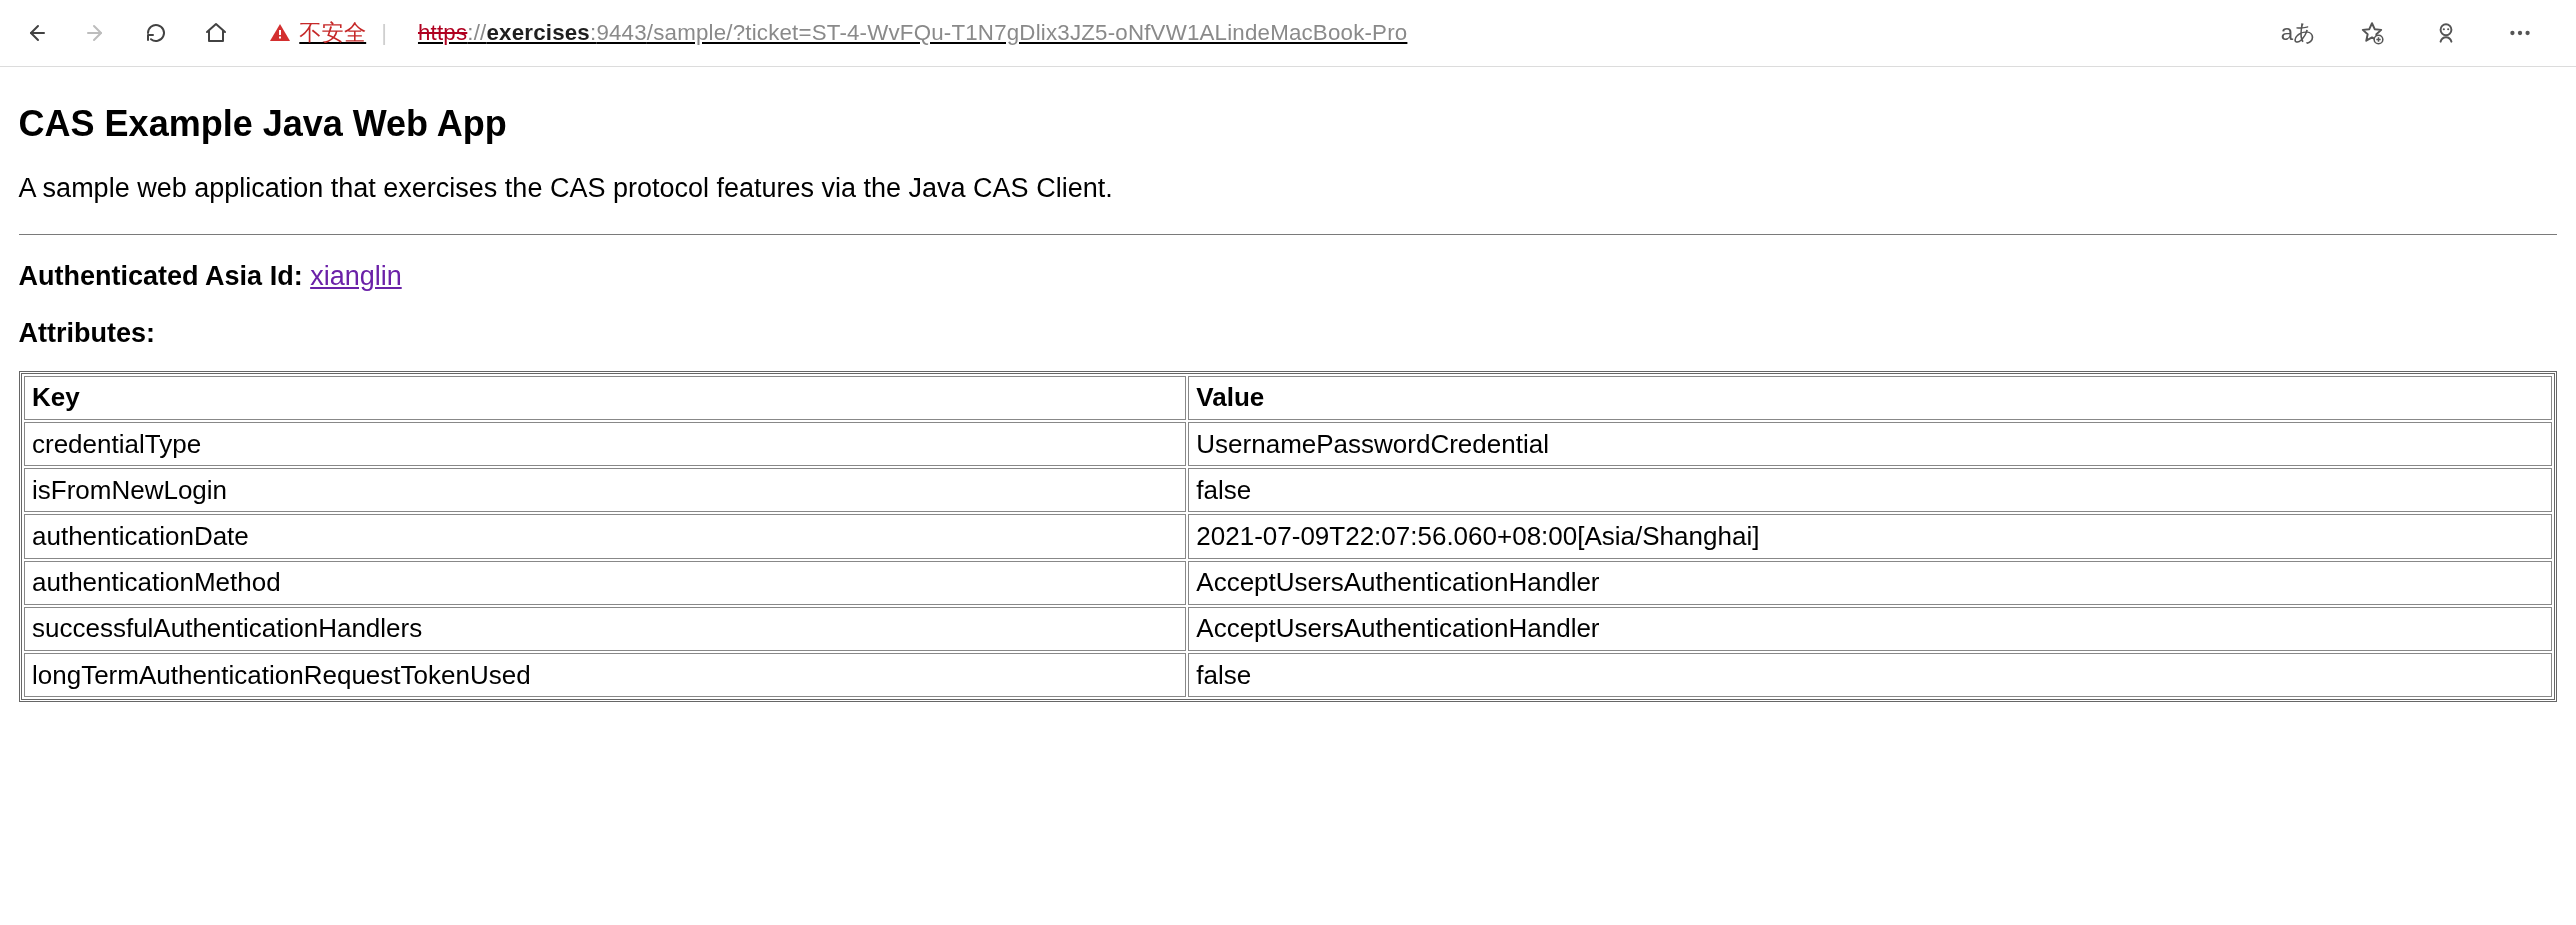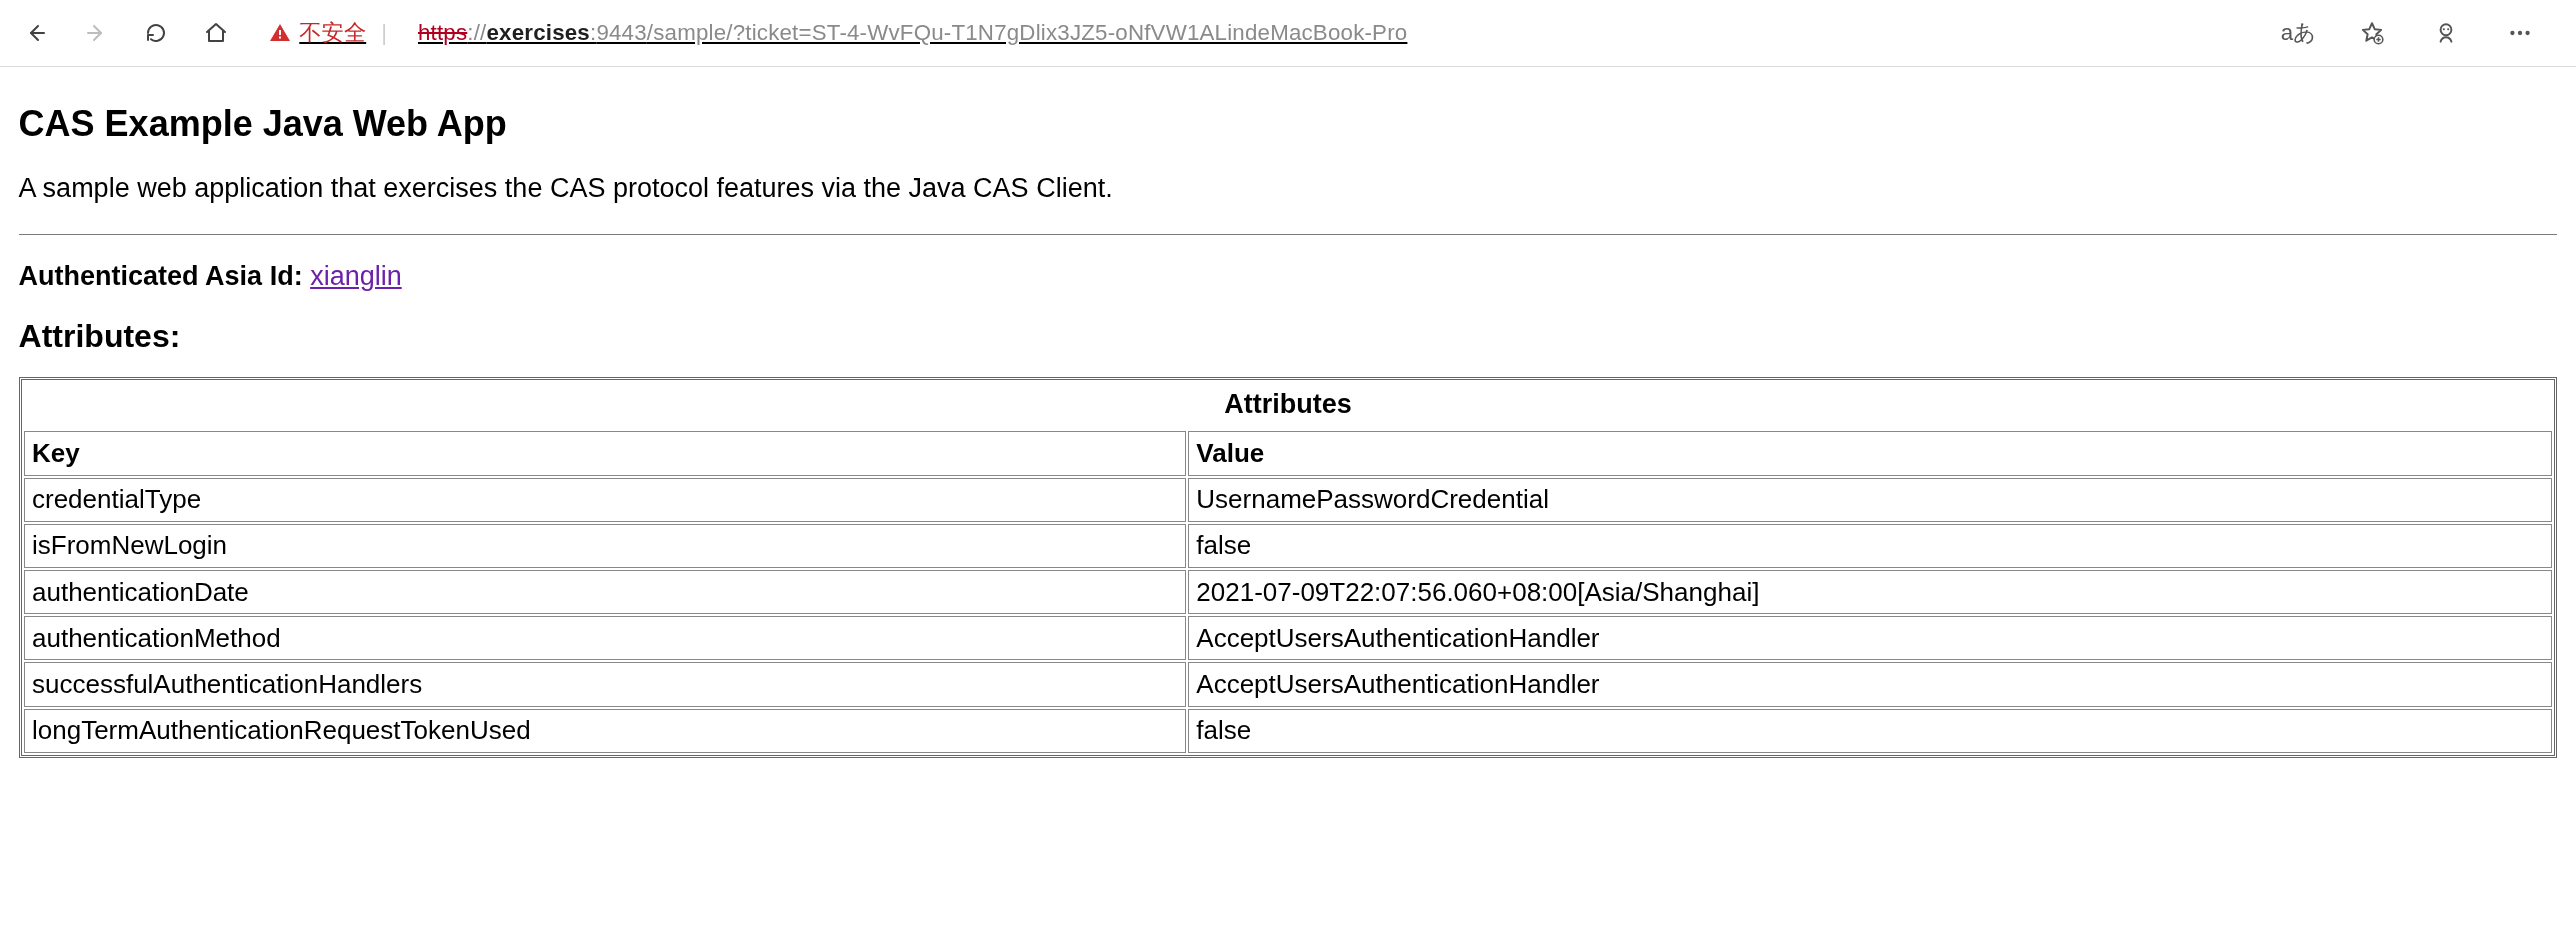--- a/index.html
+++ b/index.html
@@ -98,21 +98,21 @@
     margin: 0 0 26px 0;
   }
   .kv-line {
     font-size: 27px;
     margin: 0 0 26px 0;
   }
   .kv-line .label { font-weight: 700; }
   .kv-line a { color: #6b21a8; text-decoration: underline; }
 
   .section-title {
-    font-size: 32px;
+    font-size: 27px;
     font-weight: 700;
     margin: 0 0 22.3px 0;
   }
 
   
   .tbl-wrap {
     border: 3.7px double #666;
     width: 100%;
   }
   table {
@@ -214,21 +214,20 @@
   <p class="subtitle">A sample web application that exercises the CAS protocol features via the Java CAS Client.</p>
   <hr>
   <p class="kv-line">
     <span class="label">Authenticated Asia Id:</span>
     <a href="#">xianglin</a>
   </p>
   <p class="section-title">Attributes:</p>
 
   <div class="tbl-wrap">
     <table>
-      <caption>Attributes</caption>
       <colgroup>
           <col class="col-key">
           <col class="col-val">
         </colgroup>
       <thead>
         <tr>
           <th>Key</th>
           <th>Value</th>
         </tr>
       </thead>

